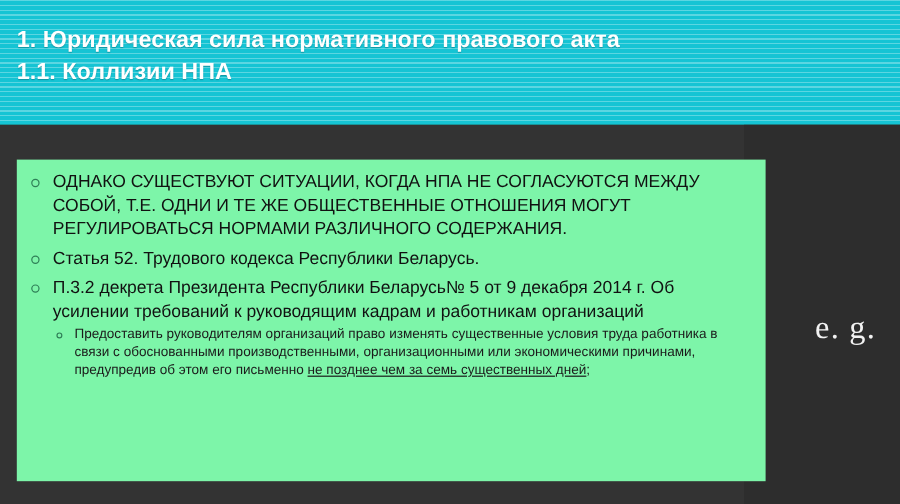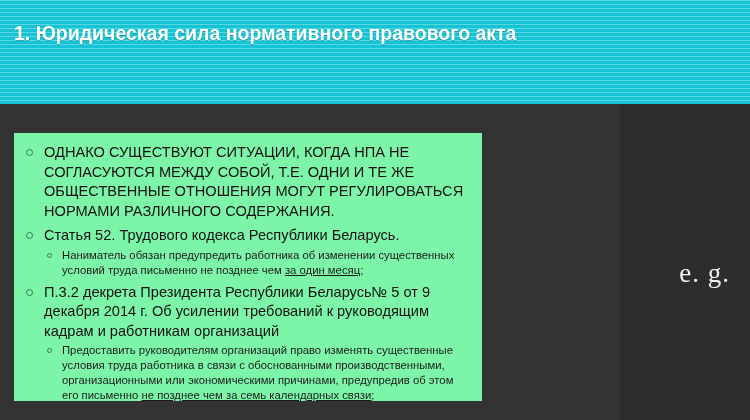--- a/index.html
+++ b/index.html
@@ -66,21 +66,21 @@
     top: 104px;
     width: 130px;
     height: 316px;
     background: #2d2d2d;
   }
   
   .content-panel {
     position: absolute;
     left: 14px;
     top: 133px;
-    width: 468px;
+    width: 624px;
     height: 268px;
     background: #7df5a9;
     padding: 10px 14px 8px 10px;
     box-sizing: border-box;
     color: #1a1a1a;
   }
   ul.lvl1 {
     list-style: none;
     margin: 0;
     padding: 0;
@@ -145,51 +145,46 @@
 </style>
 </head>
 <body>
 
 <div class="slide">
 
   <div class="header-band"></div>
 
   <div class="title-block">
     <div class="title-line">1. Юридическая сила нормативного правового акта</div>
+    <div class="title-line">1.1. Коллизии НПА</div>
   </div>
 
   <div class="body-area"></div>
   <div class="right-strip"></div>
 
   <div class="content-panel">
     <ul class="lvl1">
 
       <li class="b1 caps">
         <span class="bullet"></span>
         <span>Однако существуют ситуации, когда НПА не согласуются между собой, т.е. одни и те же общественные отношения могут регулироваться нормами различного содержания.</span>
       </li>
 
       <li class="b1">
         <span class="bullet"></span>
         <span>Статья 52. Трудового кодекса Республики Беларусь.</span>
-        <ul class="lvl2">
-          <li class="b2">
-            <span class="bullet2"></span>
-            <span>Наниматель обязан предупредить работника об изменении существенных условий труда письменно не позднее чем </span><span class="u">за один месяц</span><span>;</span>
-          </li>
-        </ul>
       </li>
 
       <li class="b1">
         <span class="bullet"></span>
         <span>П.3.2 декрета Президента Республики Беларусь№ 5 от 9 декабря 2014 г. Об усилении требований к руководящим кадрам и работникам организаций</span>
         <ul class="lvl2">
           <li class="b2">
             <span class="bullet2"></span>
-            <span>Предоставить руководителям организаций право изменять существенные условия труда работника в связи с обоснованными производственными, организационными или экономическими причинами, предупредив об этом его письменно </span><span class="u">не позднее чем за семь календарных связи</span><span>;</span>
+            <span>Предоставить руководителям организаций право изменять существенные условия труда работника в связи с обоснованными производственными, организационными или экономическими причинами, предупредив об этом его письменно </span><span class="u">не позднее чем за семь существенных дней</span><span>;</span>
           </li>
         </ul>
       </li>
 
     </ul>
   </div>
 
   <div class="eg">e. g.</div>
 
 </div>

